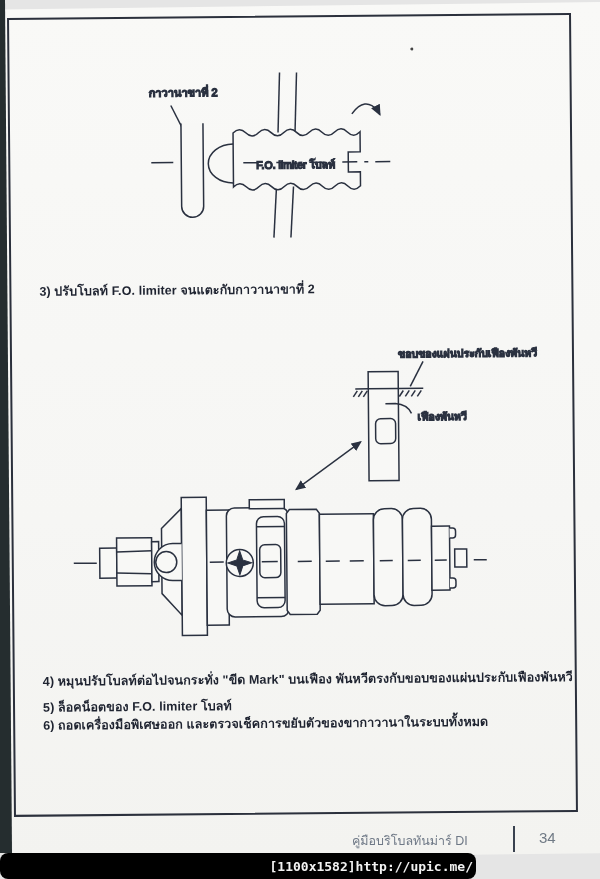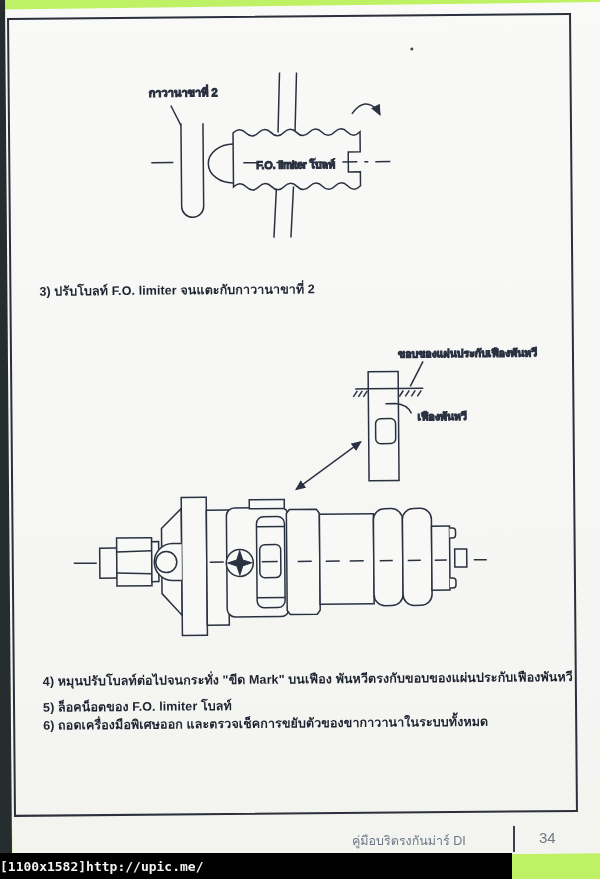--- a/index.html
+++ b/index.html
@@ -1,17 +1,17 @@
 <!DOCTYPE html>
 <html><head>
 <meta charset="utf-8">
 <style>
   html,body{margin:0;padding:0;}
   body{background:#090909;font-family:"Liberation Sans","DejaVu Sans",sans-serif;}
-  .screen{position:relative;width:600px;height:879px;overflow:hidden;background:#bef264;}
+  .screen{position:relative;width:600px;height:879px;overflow:hidden;background:#e5e5e5;}
 
   
   .page{position:absolute;left:2px;top:2px;width:606px;height:851px;
         background:linear-gradient(180deg,#f9f9f7 0%,#f6f6f4 60%,#f3f3f0 100%);
         transform:rotate(-0.7deg);transform-origin:right top;z-index:1;}
   .edge-strip{position:absolute;left:0;top:0;width:14px;height:853px;z-index:2;
         background:#252d2f;clip-path:polygon(0 0,5px 0,12px 100%,0 100%);}
 
   
   .frame{position:absolute;left:7px;top:13px;width:560px;height:795px;
@@ -25,22 +25,22 @@
 
   .speck{position:absolute;left:401px;top:31px;width:3px;height:3px;background:#444;border-radius:50%;}
 
   
   .footer-title{position:absolute;left:352px;top:831px;width:108px;text-align:right;
         color:#6e7886;font-size:12.5px;z-index:3;white-space:nowrap;}
   .footer-sep{position:absolute;left:513px;top:826px;width:2px;height:26px;background:#39414f;z-index:3;}
   .footer-page{position:absolute;left:539px;top:829px;color:#707a85;font-size:15px;z-index:3;}
 
   
-  .wm-bar{position:absolute;left:0;bottom:0;width:512px;height:26px;background:#000;z-index:4;
-        display:flex;align-items:center;}
+  .wm-bar{position:absolute;left:0;bottom:0;width:476px;height:26px;background:#000;z-index:4;
+        display:flex;align-items:center;justify-content:flex-end;border-radius:8px;}
   .wm-text{color:#f2f2f2;font-family:"DejaVu Sans Mono","Liberation Mono",monospace;
         font-size:13px;font-weight:bold;padding-right:3px;letter-spacing:0;}
 </style>
 </head>
 <body>
 
 <div class="screen">
 
   <div class="page"></div>
   <div class="edge-strip"></div>
@@ -176,21 +176,21 @@
           <path d="M412,77 L425,77"></path>
         </g>
       </g>
     </svg>
 
     <div class="step" style="top:652px;">4) หมุนปรับโบลท์ต่อไปจนกระทั่ง "ขีด Mark" บนเฟือง พันหวีตรงกับขอบของแผ่นประกับเฟืองพันหวี</div>
     <div class="step" style="top:678px;">5) ล็อคน็อตของ F.O. limiter โบลท์</div>
     <div class="step" style="top:696px;">6) ถอดเครื่องมือพิเศษออก  และตรวจเช็คการขยับตัวของขากาวานาในระบบทั้งหมด</div>
   </div>
 
-  <div class="footer-title">คู่มือบริตรงกันม่าร์ DI</div>
+  <div class="footer-title">คู่มือบริโบลทันม่าร์ DI</div>
   <div class="footer-sep"></div>
   <div class="footer-page">34</div>
 
   <div class="wm-bar">
     <span class="wm-text">[1100x1582]http://upic.me/</span>
   </div>
 
 </div>
 
 </body></html>

